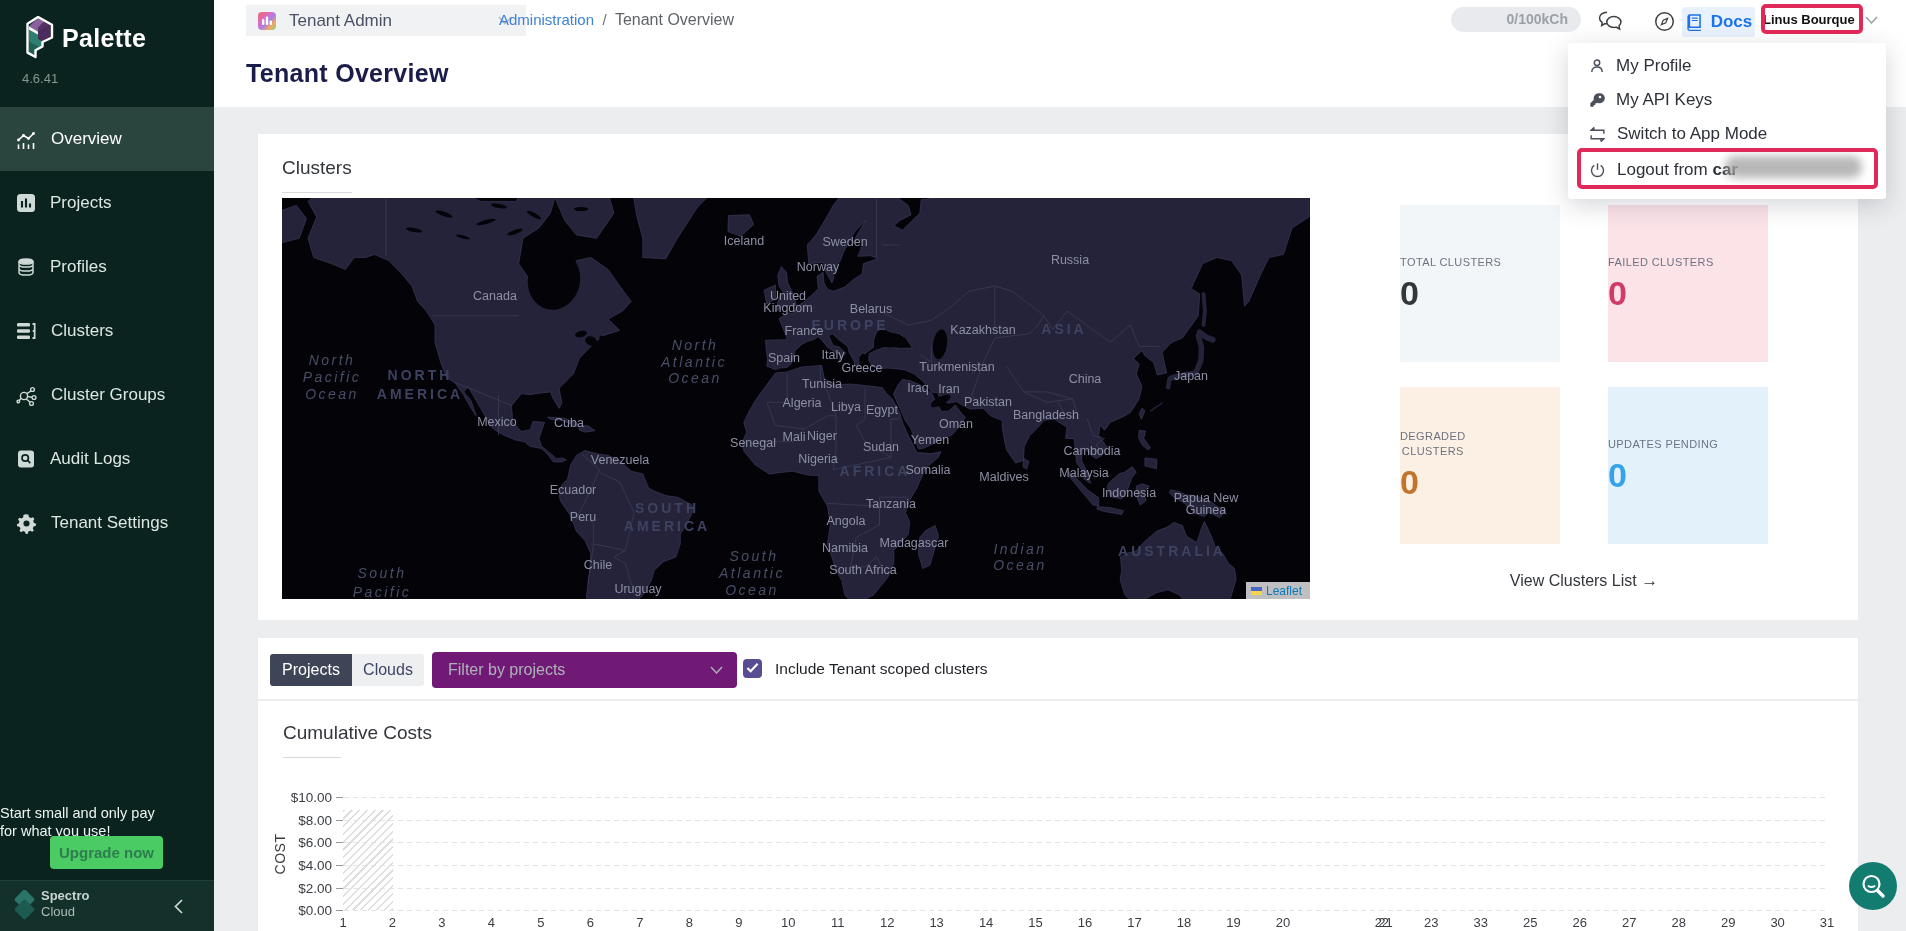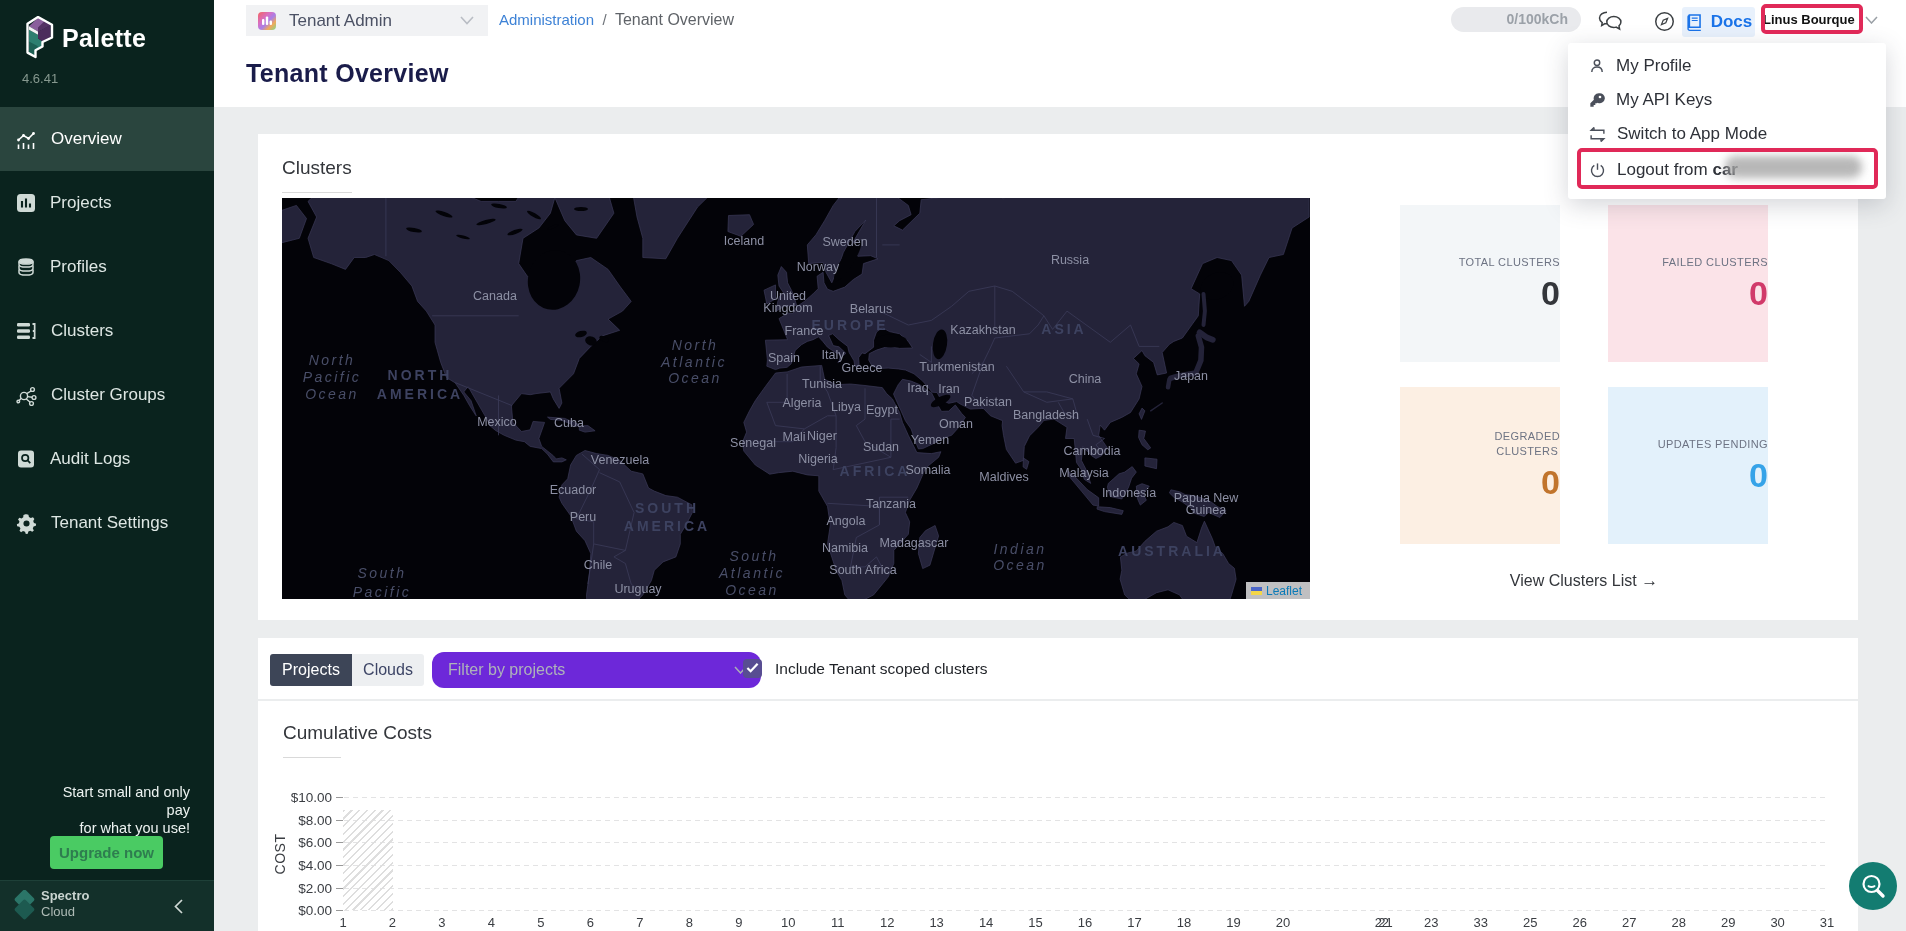--- a/index.html
+++ b/index.html
@@ -7,55 +7,55 @@
 
 
 #sidebar { position:absolute; left:0; top:0; width:214px; height:931px; background:#0a231e; z-index:5; }
 #logo { position:absolute; left:24px; top:16px; }
 #logoText { position:absolute; left:62px; top:24px; color:#fff; font-size:25px; font-weight:bold; letter-spacing:0.3px; }
 #ver { position:absolute; left:22px; top:71px; color:#86988f; font-size:13px; }
 #nav { position:absolute; left:0; top:107px; width:214px; }
 .navitem { position:relative; height:64px; display:flex; align-items:center; padding-left:16px; color:#dde6e3; font-size:17px; }
 .navitem.active { background:#2a453e; color:#fff; }
 .navitem svg { margin-right:14px; flex:0 0 auto; }
-#promo { position:absolute; left:0; top:783px; width:190px; text-align:right; color:#eef4f2; font-size:14.5px; line-height:18px;padding-left:40px; }
+#promo { position:absolute; left:0; top:804px; width:190px; text-align:left; color:#eef4f2; font-size:14.5px; line-height:18px; }
 #upgrade { position:absolute; left:50px; top:836px; width:113px; height:33px; background:#4acb63; border-radius:4px; color:#2e7d4f; font-weight:bold; font-size:15px; text-align:center; line-height:33px; }
 #sfooter { position:absolute; left:0; top:880px; width:214px; height:51px; background:#13302a; border-top:1px solid #1e4038; }
 #sfooter .sname { position:absolute; left:41px; top:7px; color:#c9d4d0; font-size:13px; font-weight:bold; line-height:16px; }
 #sfooter .sname span { font-weight:normal; color:#aebbb6; }
 #collapse { position:absolute; left:174px; top:18px; }
 
 
 #topbar { position:absolute; left:214px; top:0; width:1692px; height:107px; background:#fff; }
-#tenantSel { position:absolute; left:32px; top:5px; width:242px; height:31px; background:#f1f2f4; display:flex; align-items:center; }
+#tenantSel { position:absolute; left:32px; top:5px; width:280px; height:31px; background:#f1f2f4; display:flex; align-items:center; }
 #tenantSel .ticon { width:18px; height:18px; border-radius:4px; margin-left:12px; background:linear-gradient(135deg,#f3645f 0%,#d86fc3 35%,#a97fe8 55%,#f0a95c 75%,#7ed98a 100%); position:relative; }
 #tenantSel .tname { margin-left:13px; color:#4b5164; font-size:17px; }
 #tenantSel .chev { position:absolute; right:14px; color:#b9bdc4; }
 #crumbs { position:absolute; left:285px; top:11px; font-size:15px; color:#6d7278; }
 #crumbs a { color:#3d82d6; text-decoration:none; }
 #h1 { position:absolute; left:32px; top:59px; font-size:25px; font-weight:bold; color:#1a1c4a; letter-spacing:0.3px; }
 #usagePill { position:absolute; left:1237px; top:7px; width:130px; height:25px; background:#e9eaed; border-radius:13px; color:#9ba1a8; font-size:14px; font-weight:bold; text-align:right; line-height:25px; padding-right:13px; }
 #docsChip { position:absolute; left:1468px; top:7px; width:73px; height:30px; background:#e8f1fc; border-radius:3px; display:flex; align-items:center; justify-content:center; color:#1a73e8; font-size:17px; font-weight:bold; }
 #userName { position:absolute; left:1549px; top:12px; font-size:13px; font-weight:bold; color:#111; }
 
 
 #clustersCard { position:absolute; left:258px; top:134px; width:1600px; height:486px; background:#fff; }
 .cardTitle { font-size:19px; color:#33363b; letter-spacing:0px; }
 .titleLine { height:1px; background:#d9d9d9; margin-top:13px; }
 #map { position:absolute; left:24px; top:64px; width:1028px; height:401px; background:#06060d; }
-.tile { position:absolute; width:160px; height:157px; display:flex; flex-direction:column; align-items:flex-end; justify-content:center; text-align:center; }
+.tile { position:absolute; width:160px; height:157px; display:flex; flex-direction:column; align-items:flex-start; justify-content:center; text-align:center; }
 .tile .tl { font-size:11px; color:#6d7383; letter-spacing:0.4px; line-height:15px; }
 .tile .tv { font-size:34px; font-weight:bold; margin-top:4px; }
 #viewLink { position:absolute; left:1142px; top:437px; width:368px; text-align:center; font-size:16px; color:#33363b; }
 
 #tabCard { position:absolute; left:258px; top:638px; width:1600px; height:61px; background:#fff; }
 .tab { position:absolute; top:16px; height:32px; line-height:32px; text-align:center; font-size:16px; }
 #tabProjects { left:12px; width:82px; background:#3d4557; color:#fff; border-radius:3px 0 0 3px; }
 #tabClouds { left:94px; width:72px; background:#edeff1; color:#3d4566; border-radius:0 3px 3px 0; }
-#filterSel { position:absolute; left:174px; top:14px; width:329px; height:36px; background:#6d28d9; border-radius:12px; color:#aeb3b9; font-size:16px; line-height:36px; padding-left:16px; }
+#filterSel { position:absolute; left:174px; top:14px; width:305px; height:36px; background:#701a75; border-radius:4px; color:#aeb3b9; font-size:16px; line-height:36px; padding-left:16px; }
 #filterSel .chev { position:absolute; right:14px; top:0; color:#a9aeb5; }
 #cbox { position:absolute; left:485px; top:21px; width:19px; height:19px; background:#584d92; border-radius:4px; }
 #cboxLbl { position:absolute; left:517px; top:22px; font-size:15.5px; color:#1e2126; }
 
 #costsCard { position:absolute; left:258px; top:701px; width:1600px; height:230px; background:#fff; overflow:hidden; }
 #costTitleWrap { position:absolute; left:25px; top:21px; }
 .gl { position:absolute; left:86px; width:1483px; height:1px; background-image:repeating-linear-gradient(90deg,#e3e3e4 0 5px,transparent 5px 9px); }
 .ylab { position:absolute; width:60px; text-align:right; font-size:13.5px; color:#3a3d42; }
 .ytick { position:absolute; left:78px; width:7px; height:1px; background:#999; }
 #bar1 { position:absolute; left:85px; top:109px; width:50px; height:100px; background:repeating-linear-gradient(135deg,#dedede 0 1.6px,transparent 1.6px 5.5px); }

